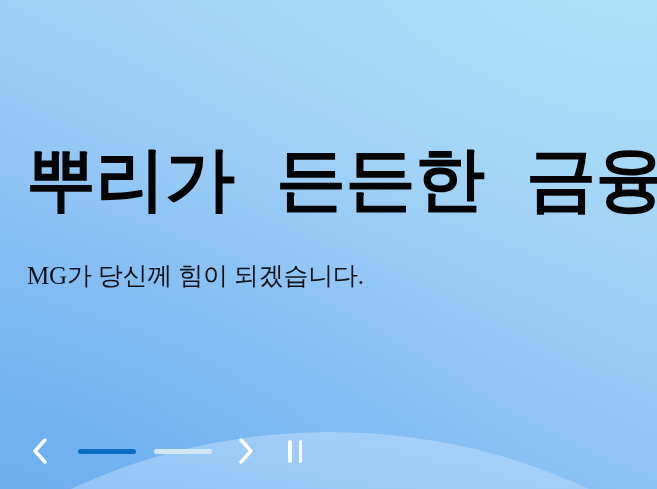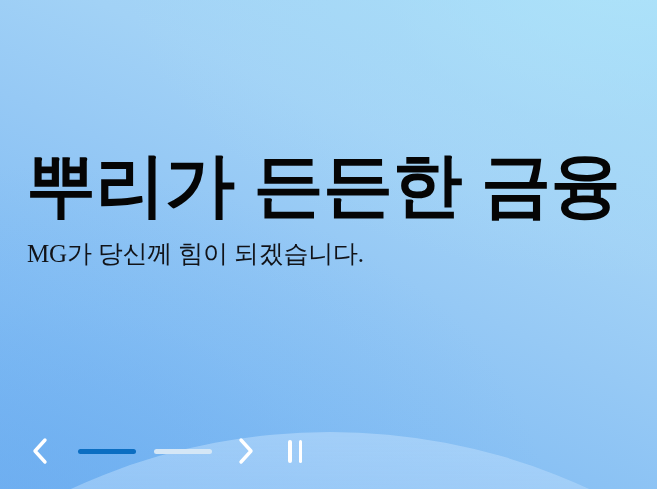--- a/index.html
+++ b/index.html
@@ -68,31 +68,31 @@
 
   #hero-copy {
     position: absolute;
     left: 26px;
     top: 146px;
     width: 600px;
   }
 
   #headline {
     margin: 0;
-    font-family: Liberation Sans, sans-serif;
+    font-family: Liberation Mono, monospace;
     font-size: 70px;
     line-height: 1.12;
     font-weight: 700;
     letter-spacing: -0.5px;
     color: #050505;
     white-space: nowrap;
   }
 
   #subhead {
-    margin: 14px 0 0 1px;
+    margin: 36px 0 0 1px;
     font-family: "Liberation Serif", "DejaVu Serif", serif;
     font-size: 25px;
     line-height: 1.25;
     font-weight: 400;
     letter-spacing: -0.2px;
     color: #111318;
     white-space: nowrap;
   }
 
   

